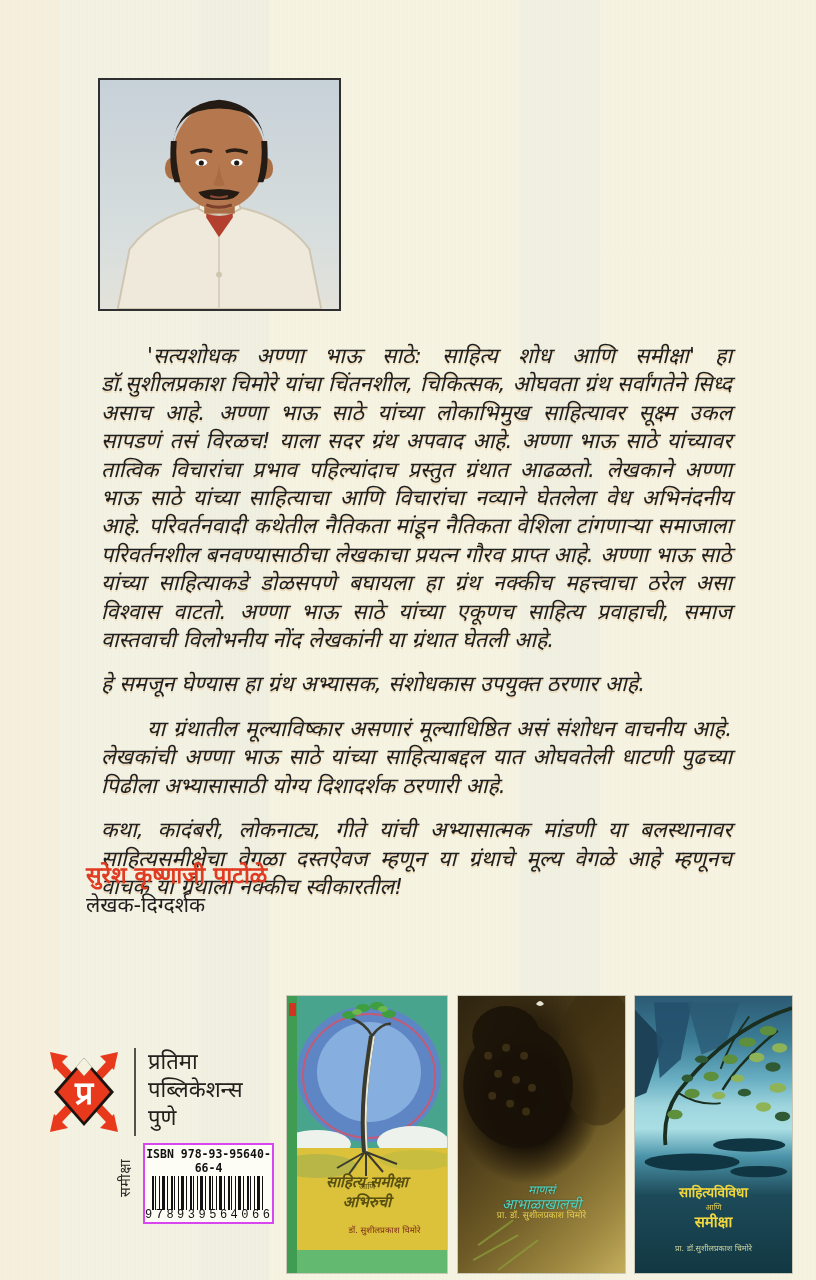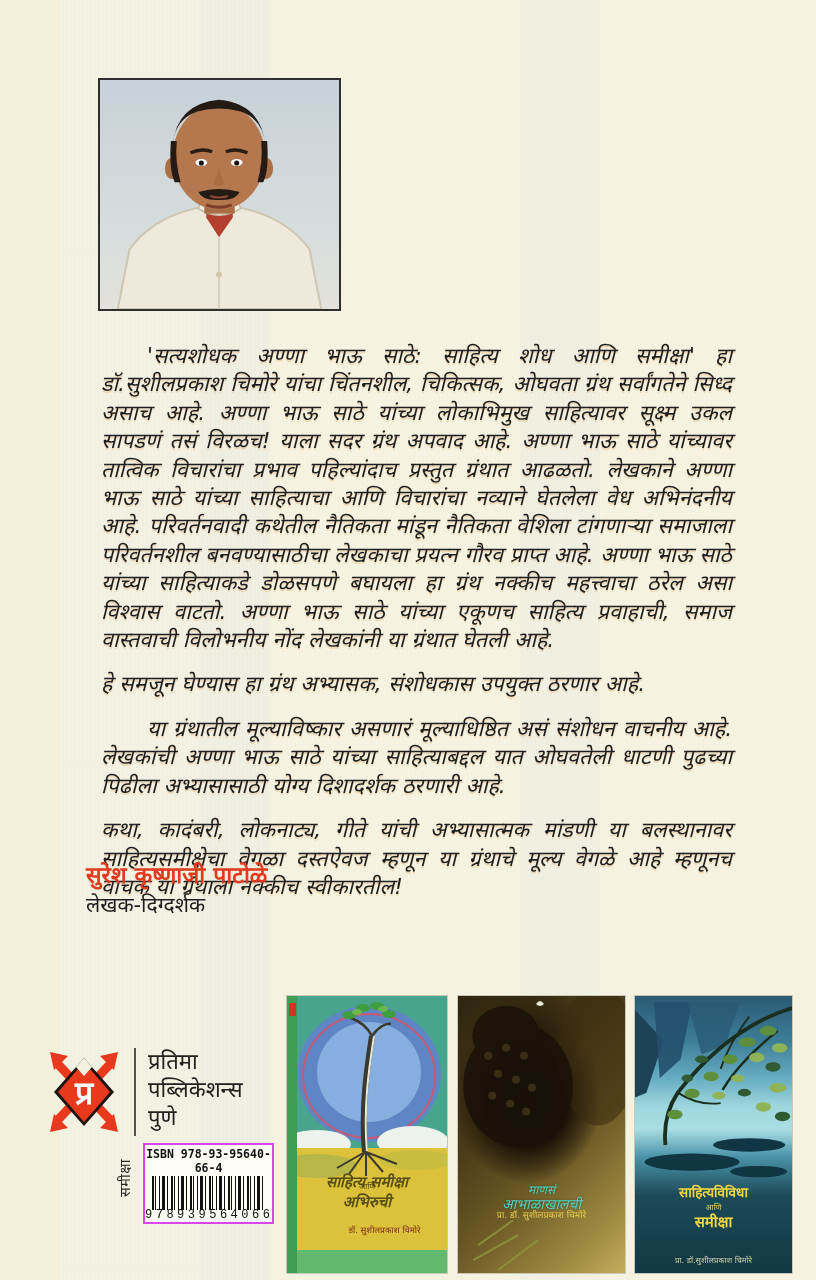--- a/index.html
+++ b/index.html
@@ -306,14 +306,14 @@
       <ellipse cx="145" cy="68" rx="8" ry="5"></ellipse>
         <ellipse cx="115" cy="95" rx="7" ry="4"></ellipse>
       <ellipse cx="70" cy="60" rx="7" ry="4"></ellipse>
         <ellipse cx="55" cy="80" rx="6" ry="4"></ellipse>
       <ellipse cx="155" cy="120" rx="8" ry="5"></ellipse>
     </g>
   </svg>
   <div class="cov-text c3-l1" style="top:188px;">साहित्यविविधा</div>
   <div class="cov-text c3-l2" style="top:207px;">आणि</div>
   <div class="cov-text c3-l3" style="top:217px;">समीक्षा</div>
-  <div class="cov-text c3-author" style="top:246px;margin-top:12px;">प्रा. डॉ.सुशीलप्रकाश चिमोरे</div>
+  <div class="cov-text c3-author" style="top:246px;">प्रा. डॉ.सुशीलप्रकाश चिमोरे</div>
 </div>
 
 </body></html>

